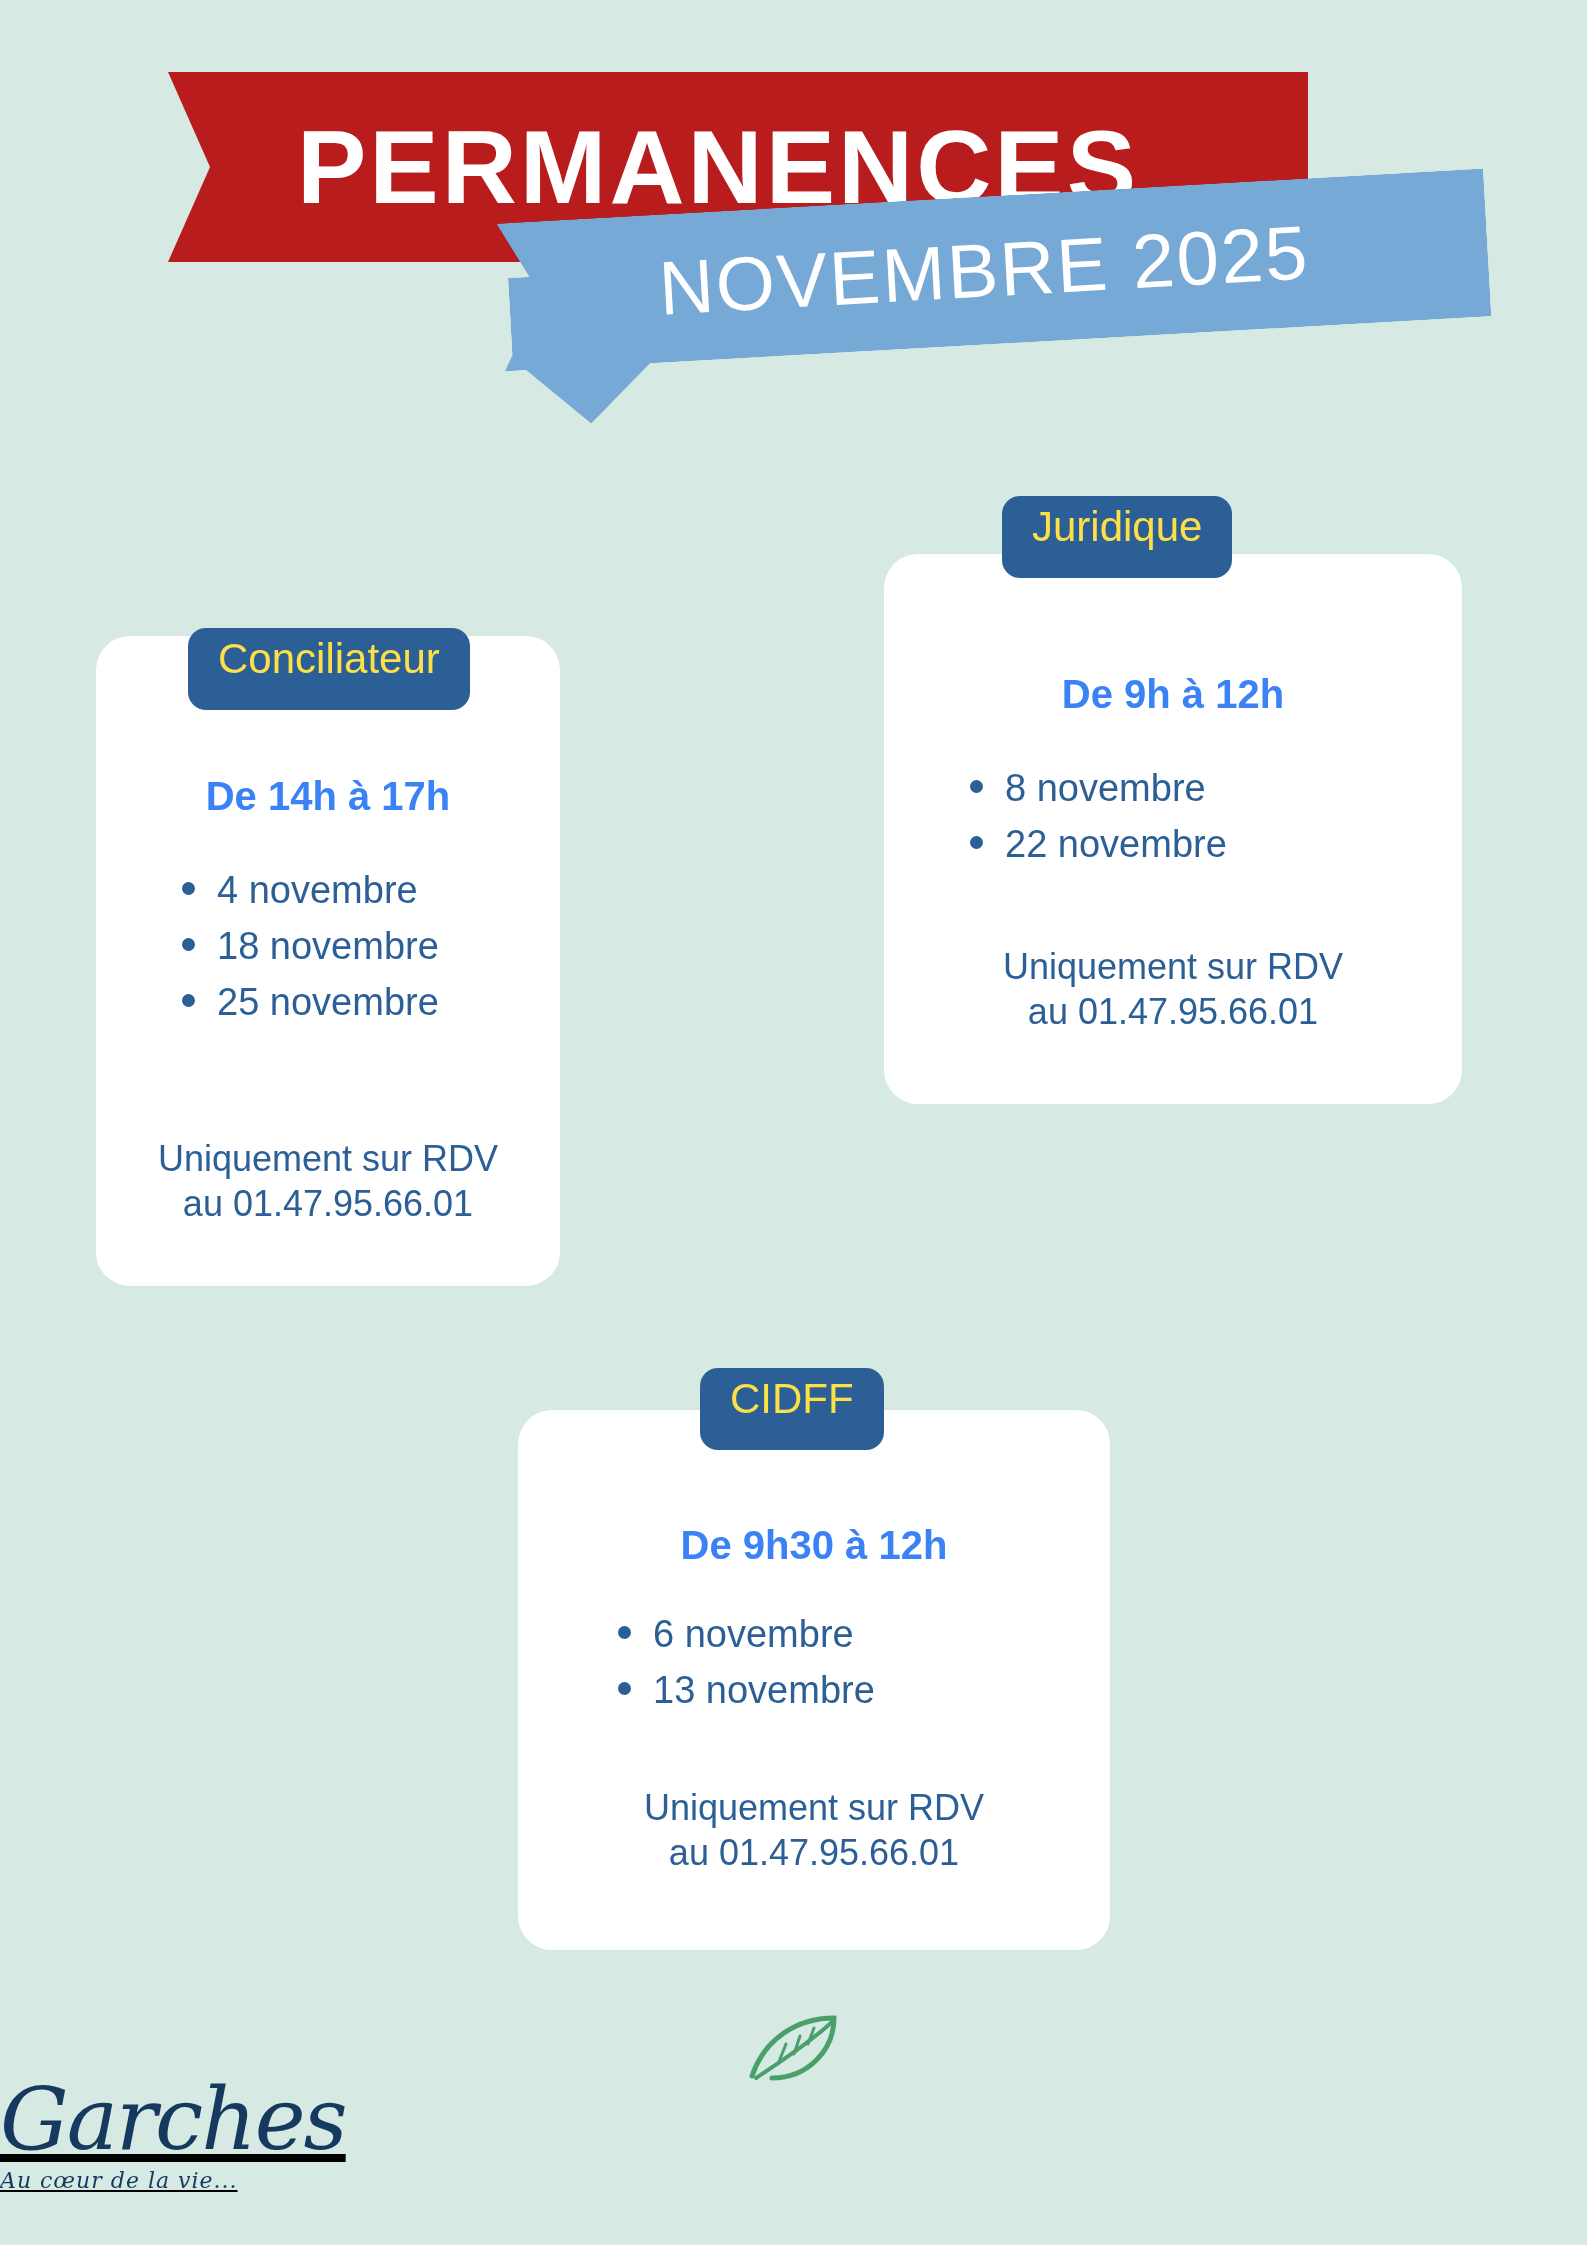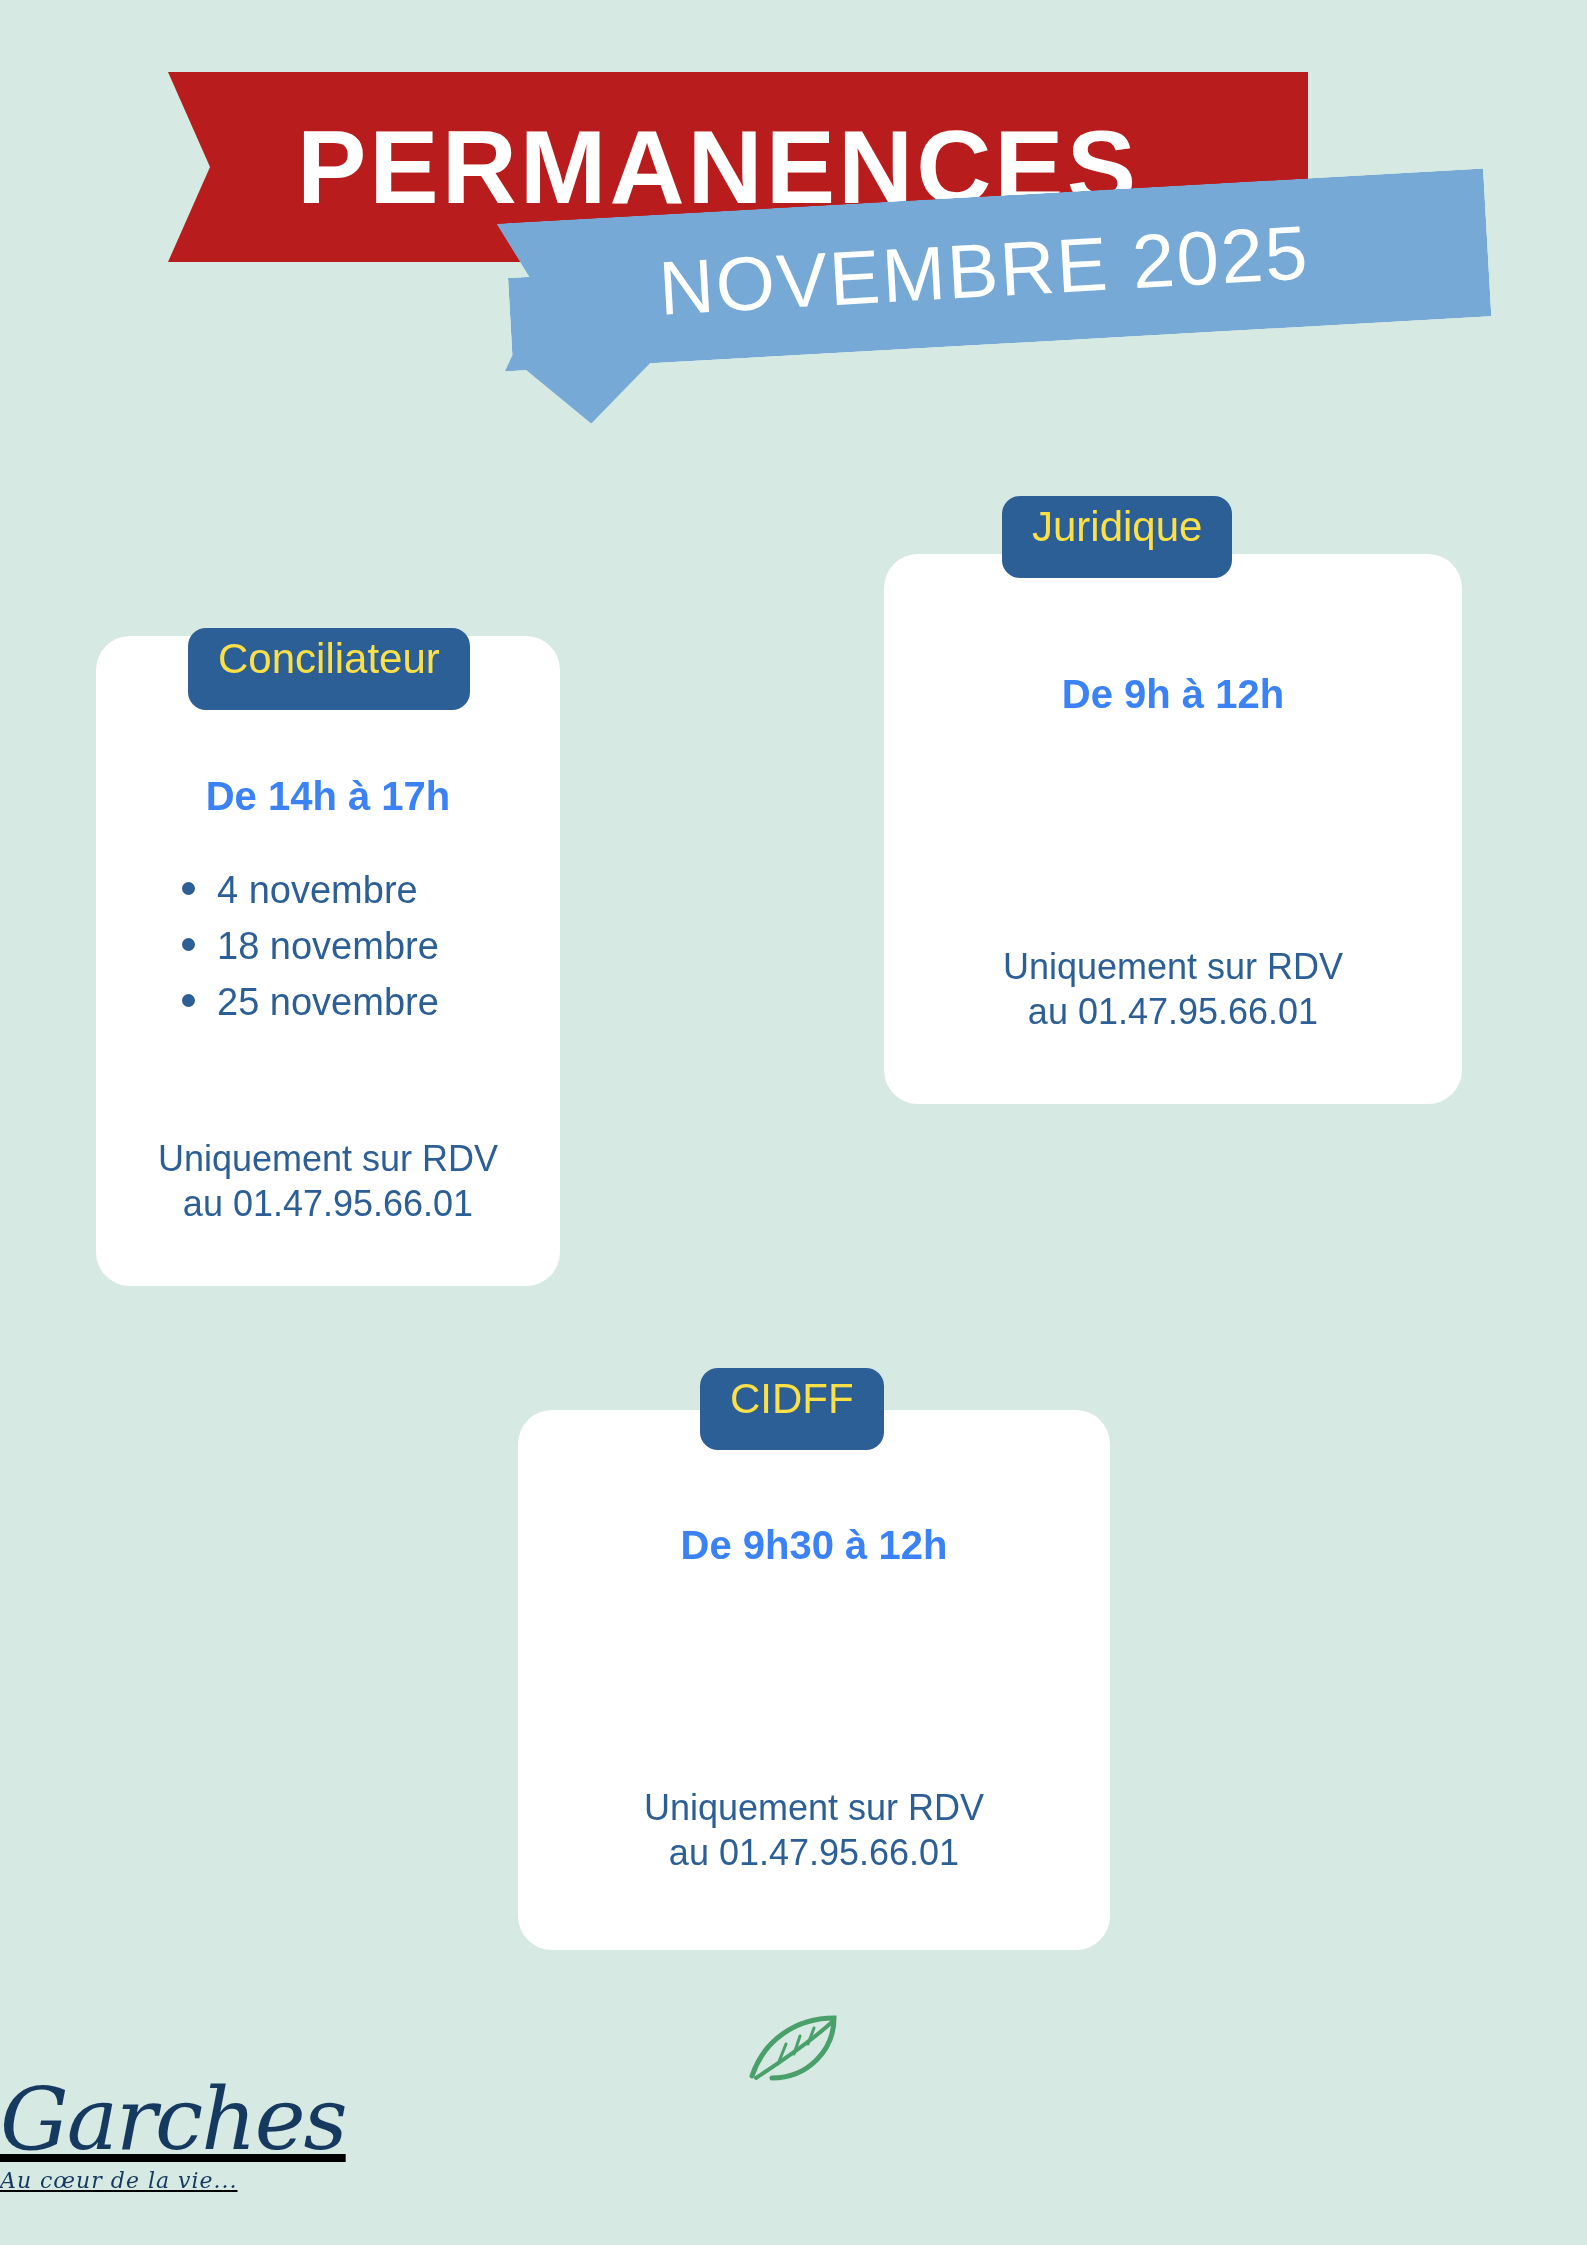--- a/index.html
+++ b/index.html
@@ -227,29 +227,49 @@
   </ul>
   <div class="card-note">
     <div>Uniquement sur RDV</div>
     <div>au 01.47.95.66.01</div>
   </div>
 </div>
 <div class="card-tab" id="tab-conciliateur">Conciliateur</div>
 
 <div class="card" id="card-juridique">
   <div class="card-hours">De 9h à 12h</div>
+  <ul class="card-list">
+    <li>
+      <span class="bullet"></span>
+      <span>8 novembre</span>
+    </li>
+    <li>
+      <span class="bullet"></span>
+      <span>22 novembre</span>
+    </li>
+  </ul>
   <div class="card-note">
     <div>Uniquement sur RDV</div>
     <div>au 01.47.95.66.01</div>
   </div>
 </div>
 <div class="card-tab" id="tab-juridique">Juridique</div>
 
 <div class="card" id="card-cidff">
   <div class="card-hours">De 9h30 à 12h</div>
+  <ul class="card-list">
+    <li>
+      <span class="bullet"></span>
+      <span>6 novembre</span>
+    </li>
+    <li>
+      <span class="bullet"></span>
+      <span>13 novembre</span>
+    </li>
+  </ul>
   <div class="card-note">
     <div>Uniquement sur RDV</div>
     <div>au 01.47.95.66.01</div>
   </div>
 </div>
 <div class="card-tab" id="tab-cidff">CIDFF</div>
 
 <div class="logo">
   <svg class="logo-leaf" width="120" height="80" viewBox="0 0 120 80">
     <path d="M18 66 C30 30 62 8 100 8 C100 40 74 68 38 68" fill="none" stroke="#4aa06a" stroke-width="5" stroke-linecap="round"></path>

